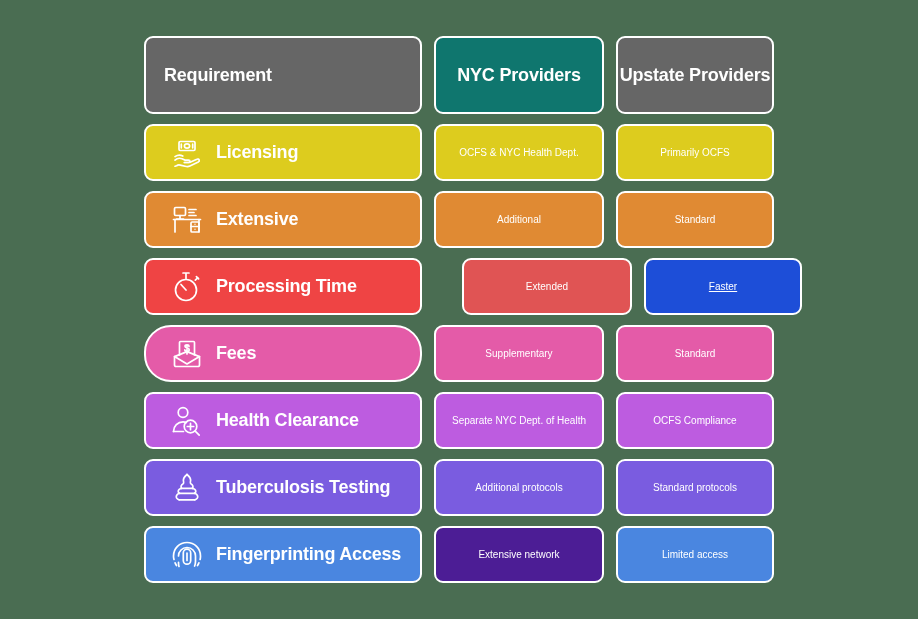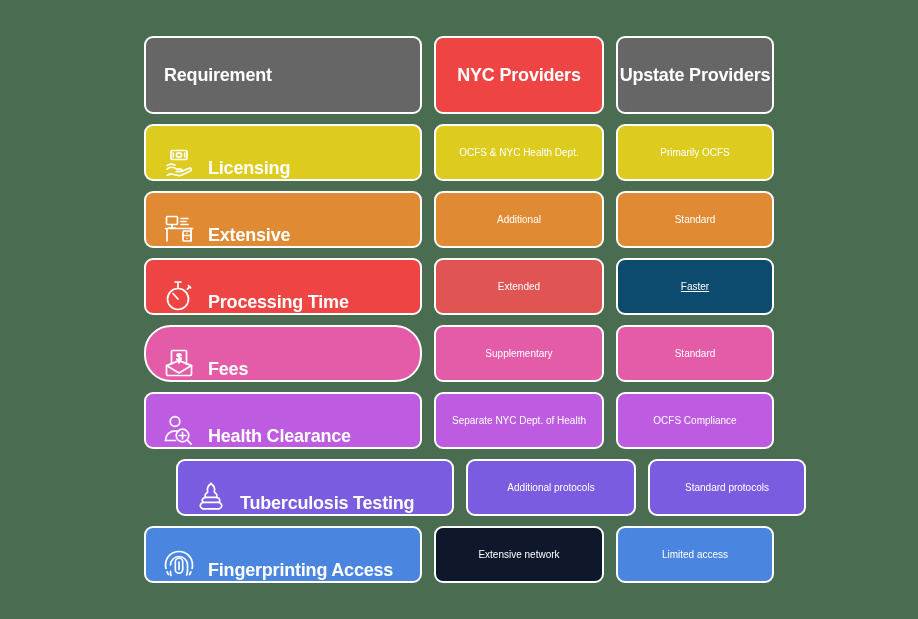--- a/index.html
+++ b/index.html
@@ -54,24 +54,23 @@
     font-weight: bold;
     letter-spacing: -0.2px;
   }
   .row-head .col-req { justify-content: flex-start; padding-left: 18px; text-align: left; }
 
   
   .row-data .cell { height: 57px; }
 
   .row-data .col-req {
     justify-content: flex-start;
-    padding-left: 16px;
+    padding-left: 24px;
     gap: 12px;
     text-align: left;
-    align-items: flex-end;
   }
   .req-label {
     font-size: 18px;
     font-weight: bold;
     letter-spacing: -0.2px;
     white-space: nowrap;
   }
   .row-data .col-nyc,
   .row-data .col-ups {
     font-size: 10px;
@@ -91,21 +90,21 @@
 </style>
 </head>
 <body style="background: rgb(74, 109, 82);">
 
 <div id="table-wrap">
 
   <div class="row row-head">
     <div class="cell col-req" style="background: rgb(102, 102, 102);">
       <span>Requirement</span>
     </div>
-    <div class="cell col-nyc" style="background: #ef4444;">
+    <div class="cell col-nyc" style="background: #0f766e;">
       <span>NYC Providers</span>
     </div>
     <div class="cell col-ups" style="background: rgb(102, 102, 102); justify-content: center;">
       <span>Upstate Providers</span>
     </div>
   </div>
 
   <div class="row row-data">
     <div class="cell col-req" style="background: rgb(221, 204, 30);">
       <span class="icon">
@@ -159,24 +158,24 @@
         <svg viewBox="0 0 34 34" fill="none" stroke="#ffffff" stroke-width="1.7" stroke-linecap="round" stroke-linejoin="round">
           <circle cx="16" cy="20" r="10.5"></circle>
           <path d="M16 20l-5-5.5"></path>
           <path d="M13 3h6M16 3v5.5"></path>
           <path d="M25.3 10.2l2.4-2.4"></path>
           <path d="M26.4 6.6l2.2 2.2"></path>
         </svg>
       </span>
       <span class="req-label">Processing Time</span>
     </div>
-    <div class="cell col-nyc" style="background: rgb(224, 84, 84);">
+    <div class="cell col-nyc" style="background: rgb(224, 84, 84); margin-left: 28px;">
       <span>Extended</span>
     </div>
-    <div class="cell col-ups" style="background: #0c4a6e; text-decoration: underline;">
+    <div class="cell col-ups" style="background: #1d4ed8; text-decoration: underline;">
       <span>Faster</span>
     </div>
   </div>
 
   <div class="row row-data">
     <div class="cell col-req" style="background: rgb(228, 91, 168); border-radius: 27px;">
       <span class="icon">
         <svg viewBox="0 0 34 34" fill="none" stroke="#ffffff" stroke-width="1.7" stroke-linecap="round" stroke-linejoin="round">
           <path d="M9.5 18V5.5a1 1 0 011-1h13a1 1 0 011 1V18"></path>
           <path d="M17 8v9M19 9.4c0-1-1-1.6-2-1.6s-2 .6-2 1.5.9 1.3 2 1.6 2.2.7 2.2 1.8-1.1 1.7-2.2 1.7-2.2-.6-2.2-1.6"></path>
@@ -210,21 +209,21 @@
     </div>
     <div class="cell col-nyc" style="background: rgb(189, 92, 224);">
       <span>Separate NYC Dept. of Health</span>
     </div>
     <div class="cell col-ups" style="background: rgb(189, 92, 224);">
       <span>OCFS Compliance</span>
     </div>
   </div>
 
   <div class="row row-data">
-    <div class="cell col-req" style="background: rgb(122, 92, 224); margin-left: 32px;">
+    <div class="cell col-req" style="background: rgb(122, 92, 224);">
       <span class="icon">
         <svg viewBox="0 0 34 34" fill="none" stroke="#ffffff" stroke-width="1.7" stroke-linecap="round" stroke-linejoin="round">
           <path d="M17 3.5c-3 2.4-4.2 5-3.4 7.6.2.7.1 1.2-.5 1.6-2.1 1.2-2.6 3.2-1.5 4.6"></path>
           <path d="M11.6 17.3c-.8.1-1.7.4-2.4 1-1.4 1.2-1.3 3 .2 4"></path>
           <path d="M9.4 22.3c-1.3.4-2.4 1.2-2.9 2.3-.8 1.8.4 3.6 2.6 4.2"></path>
           <path d="M17 3.5c3 2.4 4.2 5 3.4 7.6-.2.7-.1 1.2.5 1.6 2.1 1.2 2.6 3.2 1.5 4.6"></path>
           <path d="M22.4 17.3c.8.1 1.7.4 2.4 1 1.4 1.2 1.3 3-.2 4"></path>
           <path d="M24.6 22.3c1.3.4 2.4 1.2 2.9 2.3.8 1.8-.4 3.6-2.6 4.2"></path>
           <path d="M11.6 17.3h10.8M9.4 22.3h15.2M9.1 28.8h15.8"></path>
         </svg>
@@ -246,21 +245,21 @@
           <path d="M4 21.5a13 13 0 01-.5-3.5C3.5 10.5 9.5 4.5 17 4.5S30.5 10.5 30.5 18c0 1.2-.1 2.4-.4 3.5"></path>
           <path d="M6.5 27.5a15 15 0 01-1.4-2.6M28.9 24.9a15 15 0 01-1.4 2.6"></path>
           <path d="M8.5 18a8.5 8.5 0 0117 0v5.5c0 1.6-.3 3.1-.9 4.5"></path>
           <path d="M9 28.5c-.4-1.4-.5-2.6-.5-4.1"></path>
           <rect x="13.3" y="11.2" width="7.4" height="15" rx="3.7"></rect>
           <path d="M17 15v7.5"></path>
         </svg>
       </span>
       <span class="req-label">Fingerprinting Access</span>
     </div>
-    <div class="cell col-nyc" style="background: #0f172a;">
+    <div class="cell col-nyc" style="background: #4c1d95;">
       <span>Extensive network</span>
     </div>
     <div class="cell col-ups" style="background: rgb(74, 134, 224);">
       <span>Limited access</span>
     </div>
   </div>
 
 </div>
 
 </body></html>

